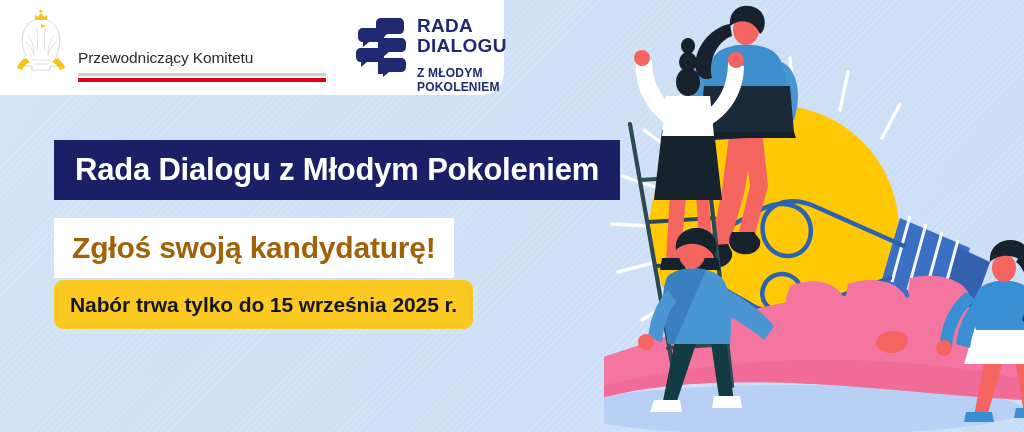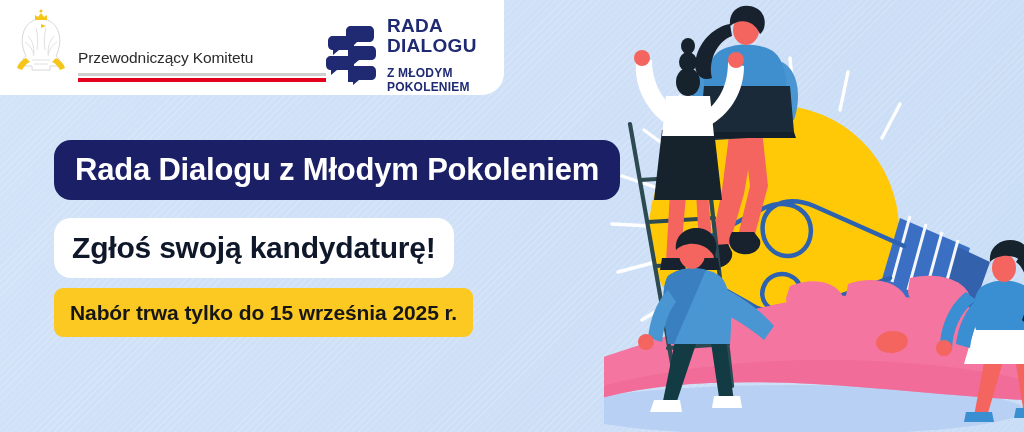--- a/index.html
+++ b/index.html
@@ -84,24 +84,24 @@
   .rule-red {
     height: 4px;
     background: #e2001a;
     width: 100%;
     margin-top: 2px;
   }
 
   
   .rd-logo {
     position: absolute;
-    left: 325px;
+    left: 355px;
     top: 16px;
     display: flex;
-    align-items: center;
+    align-items: flex-start;
   }
   .rd-mark {
     width: 52px;
     height: 62px;
     flex: none;
   }
   .rd-words {
     margin-left: 10px;
     color: #1f2a72;
   }
@@ -122,50 +122,50 @@
   
   .bars {
     position: absolute;
     left: 54px;
     top: 140px;
     z-index: 5;
   }
   .bar {
     display: inline-flex;
     align-items: center;
-    border-radius: 17px;
+    border-radius: 0;
     white-space: nowrap;
   }
   .bar-title {
     background: #1b2066;
     color: #ffffff;
     font-size: 31px;
     font-weight: bold;
     height: 60px;
     padding: 0 21px;
     letter-spacing: -0.2px;
   }
   .bar-cta {
     background: #ffffff;
-    color: #0f172a;
+    color: #a16207;
     font-size: 30px;
     font-weight: bold;
     height: 60px;
     padding: 0 18px;
     margin-top: 18px;
     letter-spacing: -0.2px;
   }
   .bar-deadline {
     background: #fbc921;
     color: #161616;
     font-size: 21px;
     font-weight: bold;
     height: 49px;
     padding: 0 16px;
-    margin-top: 10px;
+    margin-top: 2px;
     border-radius: 9px;
     letter-spacing: -0.1px;
   }
   .bar-row { display: block; }
 
   
   .illustration {
     position: absolute;
     right: 0;
     top: 0;

